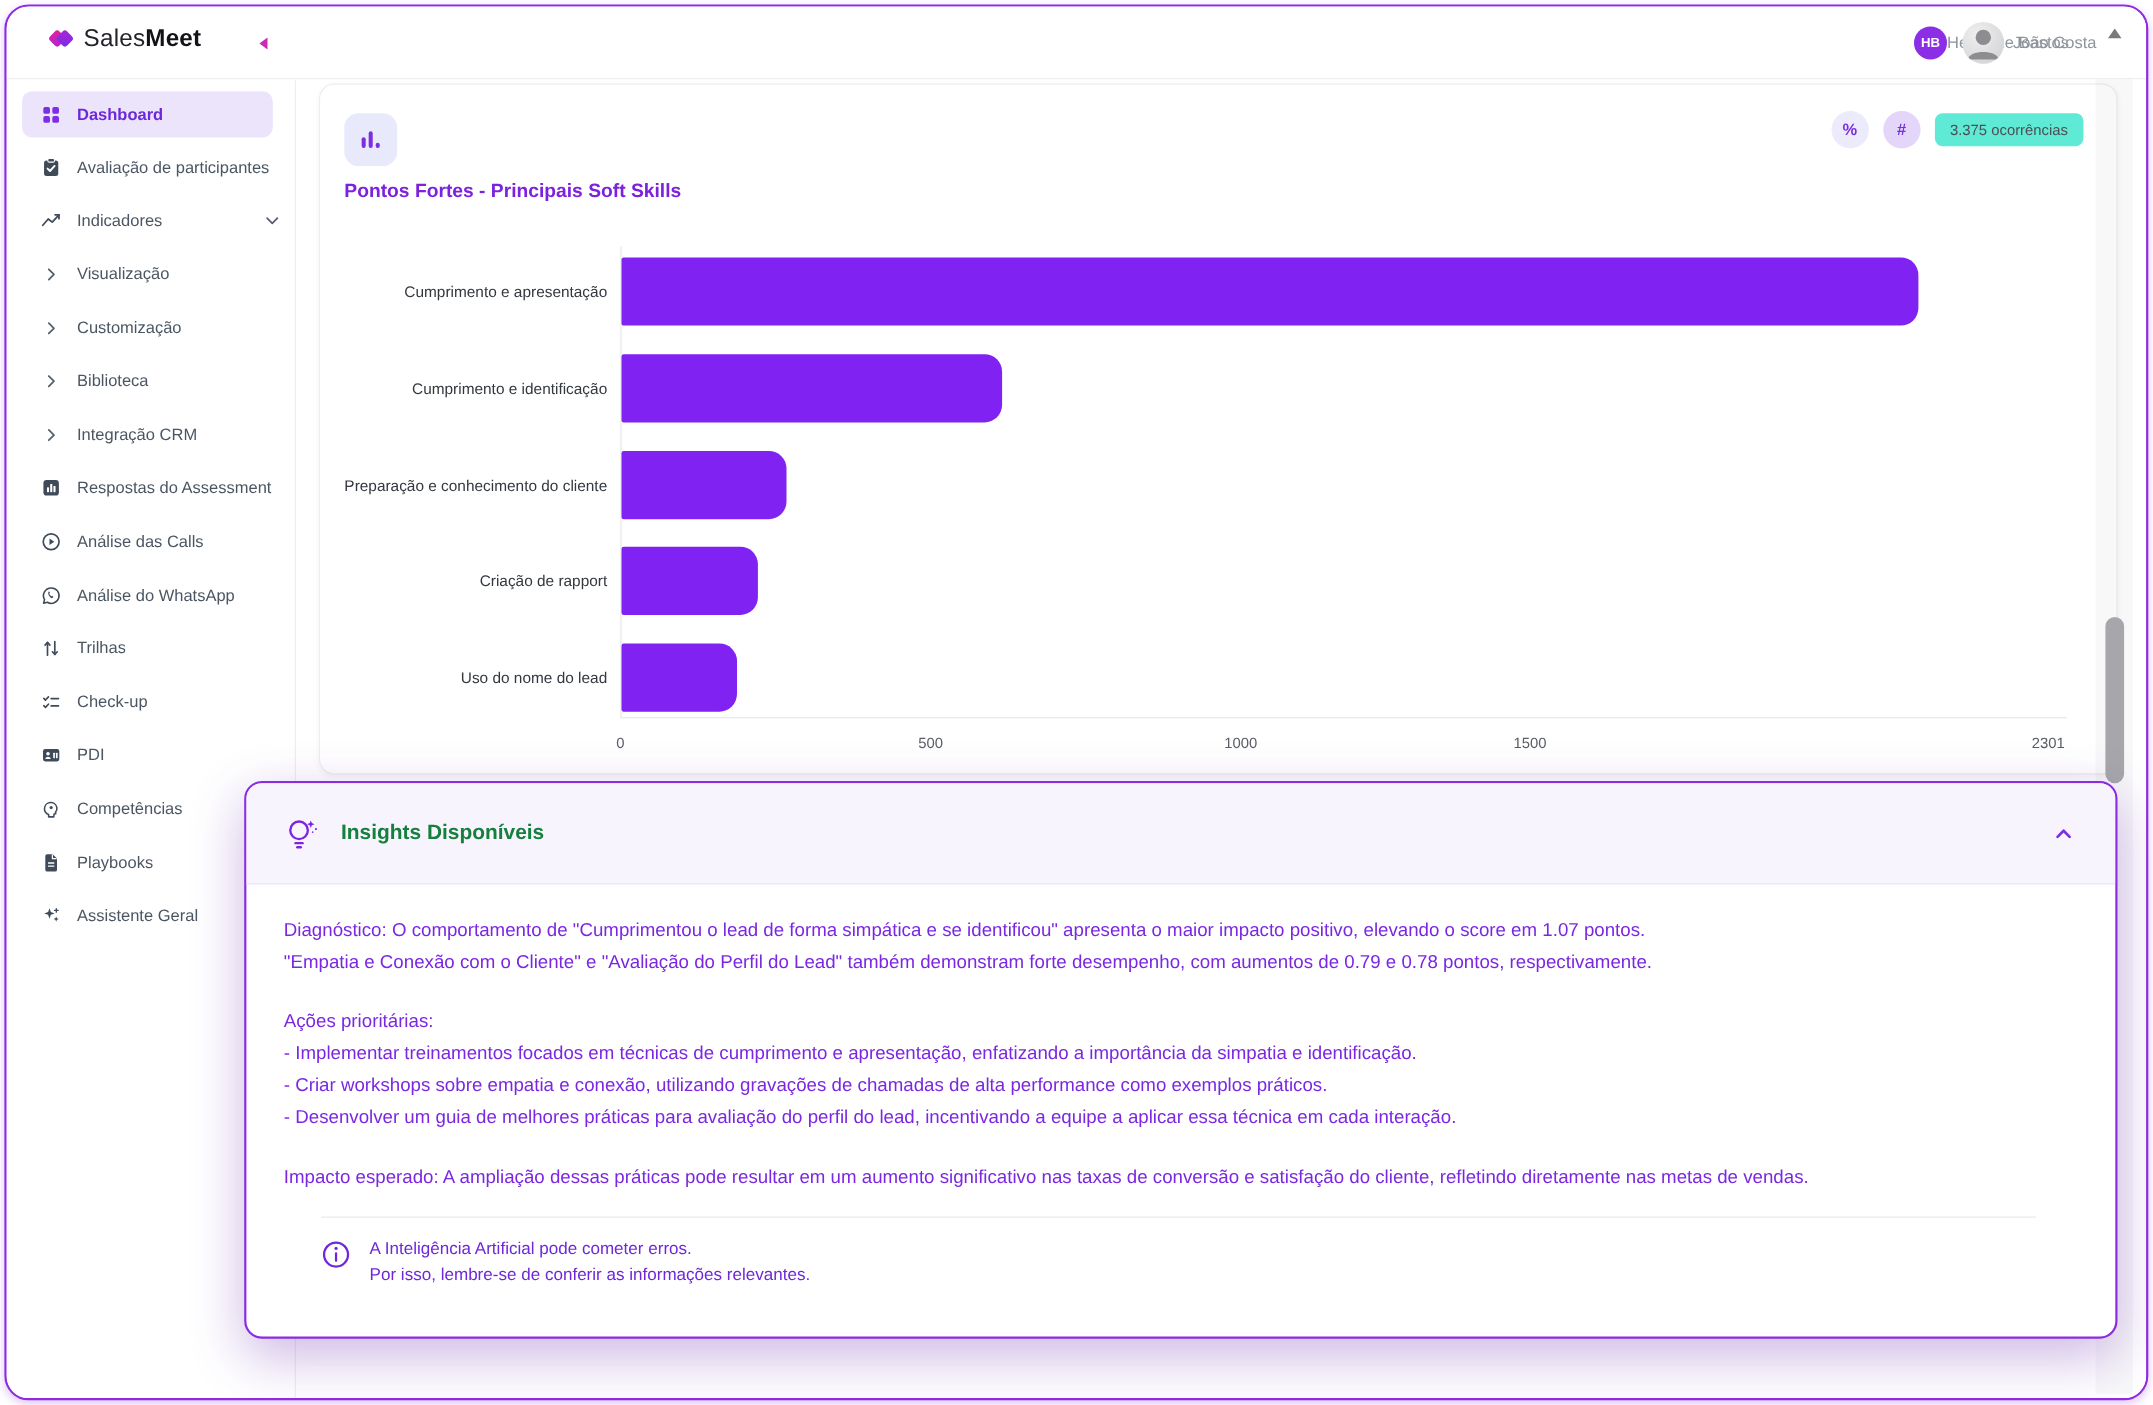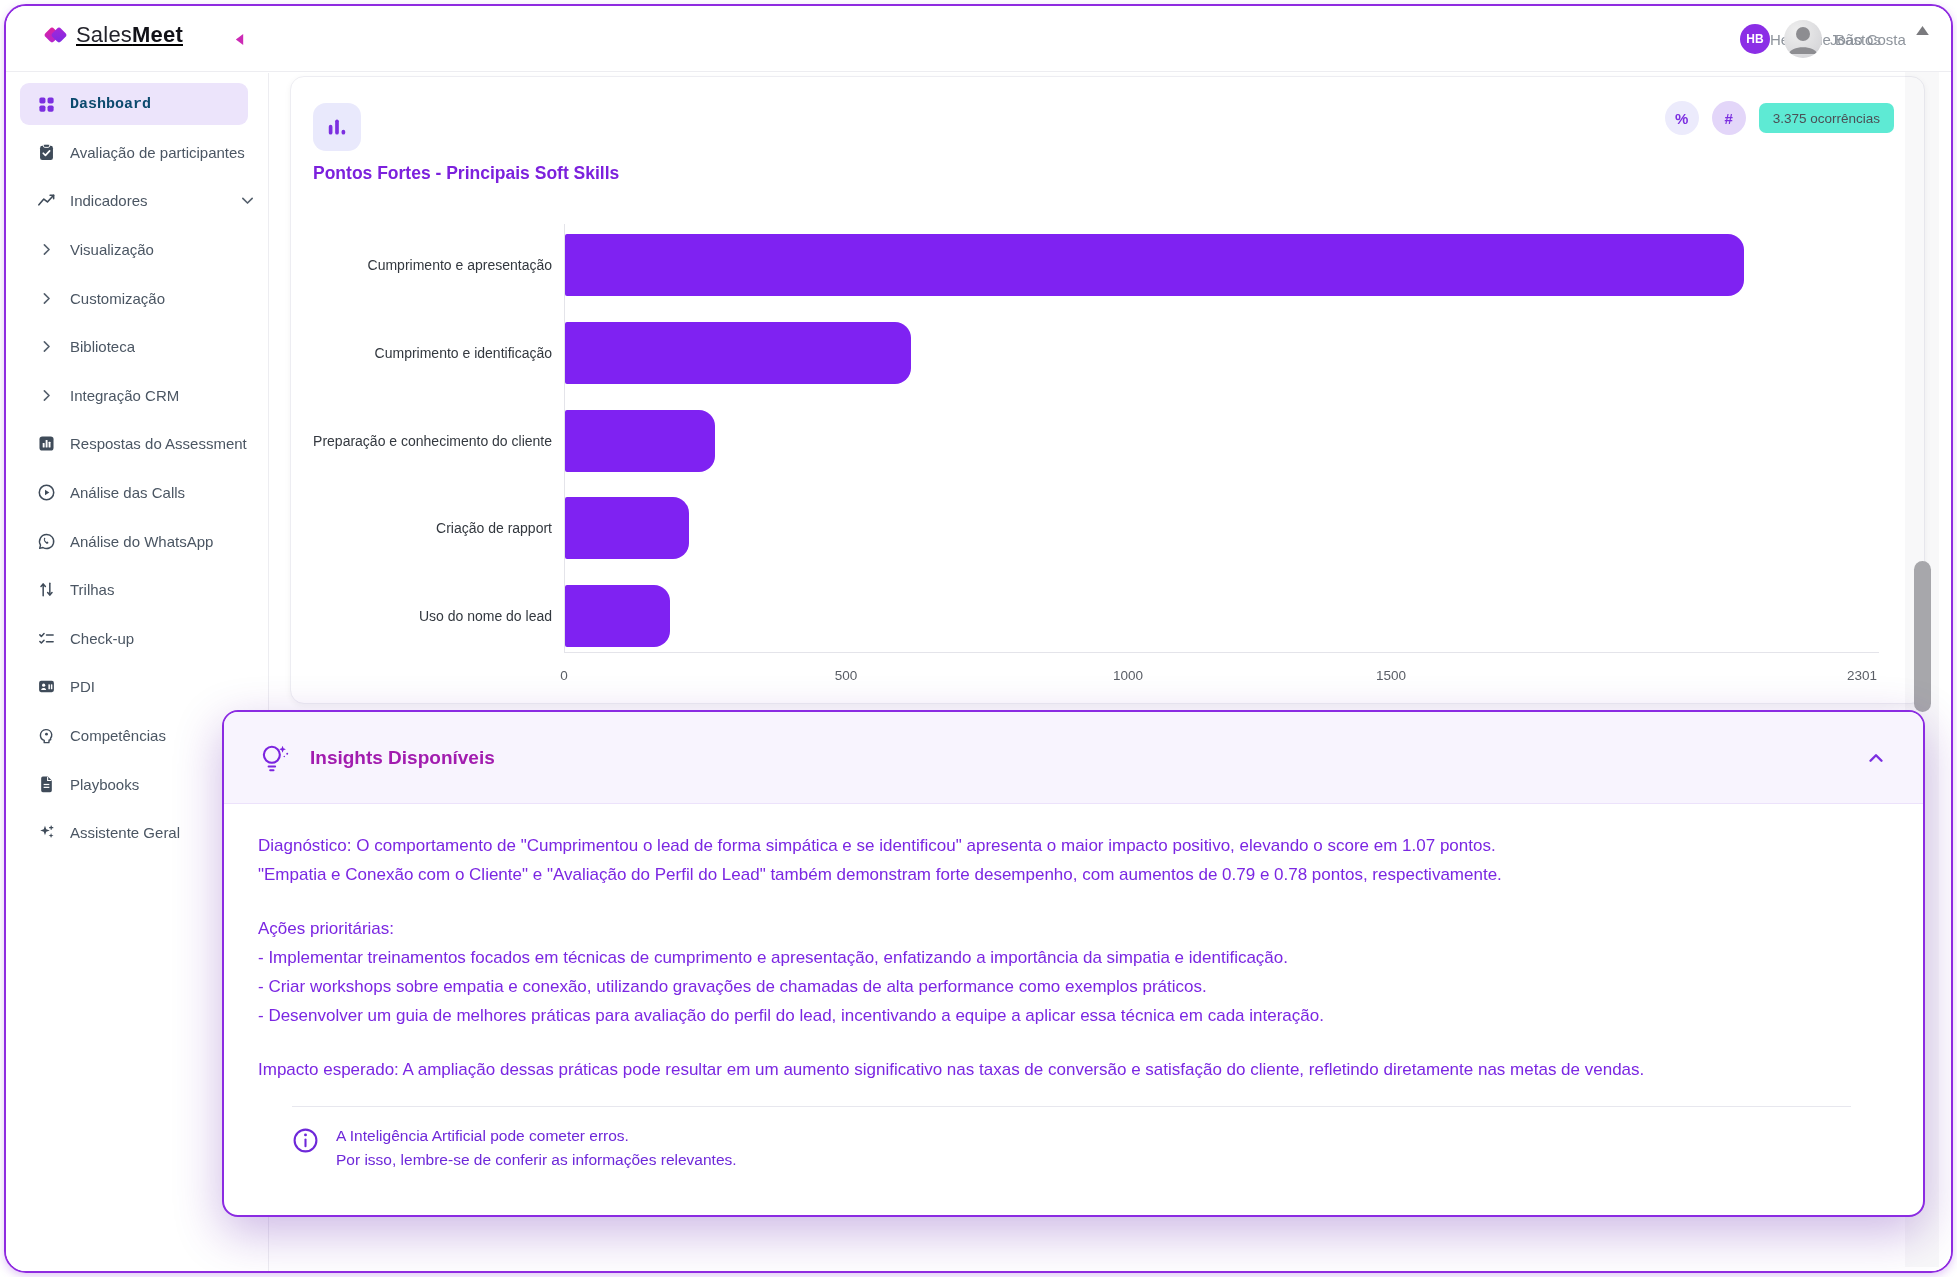--- a/index.html
+++ b/index.html
@@ -8,40 +8,40 @@
     width:1957px; height:1277px; background:#fff; overflow:hidden;
     font-family:"Liberation Sans", sans-serif; -webkit-font-smoothing:antialiased;
   }
   .window {
     position:absolute; left:4px; top:4px; width:1949px; height:1269px;
     background:#fff; border:2px solid #8f2be0; border-radius:22px; overflow:hidden;
     box-shadow:0 3px 8px rgba(140,40,220,.25);
   }
   
   .topbar { position:absolute; left:0; top:0; right:0; height:66px; background:#fff; border-bottom:1px solid #ededf1; z-index:6; }
-  .logo { position:absolute; left:40px; top:16px; display:flex; align-items:center; gap:11px; cursor:pointer;text-decoration:underline; }
+  .logo { position:absolute; left:40px; top:16px; display:flex; align-items:center; gap:11px; cursor:pointer; }
   .logo-mark { display:flex; align-items:center; }
   .d { width:12px; height:12px; transform:rotate(45deg); border-radius:3px; display:inline-block; }
   .d1 { background:linear-gradient(135deg,#e0219a,#b326d0); }
   .d2 { background:linear-gradient(135deg,#a826d8,#7c2be2); margin-left:-5px; }
   .logo-text { font-size:22px; letter-spacing:.2px; }
   .lt1 { font-weight:400; color:#23232b; }
   .lt2 { font-weight:800; color:#121218; }
   .collapse { position:absolute; left:228px; top:27px; cursor:pointer; line-height:0; }
   .chip { position:absolute; display:flex; align-items:center; color:#8e949c; font-size:15px; white-space:nowrap; cursor:pointer; }
   .chip1 { left:1734px; top:18px; z-index:1; }
   .chip2 { left:1778px; top:14px; gap:8px; z-index:2; }
   .avatar-initials { width:30px; height:30px; border-radius:50%; background:#8b2ee6; color:#fff; font-size:12px; font-weight:700; display:flex; align-items:center; justify-content:center; }
   .avatar-photo { width:38px; height:38px; border-radius:50%; background:radial-gradient(circle at 35% 30%,#efefef,#cfcfd3); overflow:hidden; display:block; }
   
   .sidebar { position:absolute; left:0; top:67px; bottom:0; width:263px; background:#fff; border-right:1px solid #ededf1; padding-top:10px; z-index:1; }
   .nav-item { display:flex; align-items:center; gap:14px; height:48.6px; padding:0 12px 0 30px; color:#4b5663; font-size:15px; cursor:pointer; }
   .nav-item .ic { width:20px; height:20px; flex:none; display:flex; align-items:center; justify-content:center; color:#3f4b59; }
   .nav-item .lab { white-space:nowrap; overflow:hidden; }
-  .nav-item.active { background:#ece4fb; color:#0c4a6e; border-radius:9px; margin:0 20px 3px 14px; padding:0 10px 0 16px; height:42px; font-weight:700;font-family:Liberation Mono, monospace; }
+  .nav-item.active { background:#ece4fb; color:#6d28d9; border-radius:9px; margin:0 20px 3px 14px; padding:0 10px 0 16px; height:42px; font-weight:700; }
   .nav-item.active .ic { color:#7c2fe0; }
   .nav-item.sub .ic { color:#55606d; }
   .trail { margin-left:auto; color:#55606d; display:flex; }
   
   .main { position:absolute; left:264px; top:67px; right:0; bottom:0; background:#fff; }
   .card { position:absolute; left:20px; top:3px; width:1635px; height:628px; background:#fff; border:1px solid #ededf2; border-radius:14px; box-shadow:0 2px 6px rgba(20,20,40,.05); }
   .tile { position:absolute; left:22px; top:26px; width:48px; height:48px; border-radius:13px; background:#e9e9fc; color:#7c2fe0; display:flex; align-items:center; justify-content:center; }
   .card-title { position:absolute; left:22px; top:86px; margin:0; font-size:17.5px; font-weight:700; color:#7c21dd; }
   .controls { position:absolute; right:30px; top:24px; display:flex; align-items:center; gap:13px; }
   .circ { width:34px; height:34px; border-radius:50%; border:none; background:#ecebfc; color:#7c2fe0; font-size:15px; font-weight:700; display:flex; align-items:center; justify-content:center; font-family:inherit; cursor:pointer; }
@@ -54,21 +54,21 @@
   .cbar { position:absolute; left:1px; top:0; height:62px; border-radius:2px 16px 16px 2px; }
   .clabel { position:absolute; right:calc(100% + 12px); top:50%; transform:translateY(-50%); white-space:nowrap; font-size:14px; color:#33383f; }
   .tick { position:absolute; top:444px; transform:translateX(-50%); font-size:13.5px; color:#5a5e66; }
   
   .vscroll { position:absolute; right:12px; top:0; bottom:4px; width:34px; background:rgba(120,120,130,.05); z-index:5; }
   .vthumb { position:absolute; left:9px; width:17px; top:44%; height:12%; background:#a7a7ab; border-radius:9px; }
   .scroll-up { position:absolute; right:22px; top:20px; line-height:0; z-index:7; cursor:pointer; }
   
   .insights { position:absolute; left:216px; top:704px; width:1703px; height:507px; background:#fff; border:2px solid #8b2be2; border-radius:16px; box-shadow:0 16px 48px rgba(90,20,170,.30); z-index:10; overflow:hidden; }
   .ins-header { height:92px; background:#f8f4fe; border-bottom:1px solid #ece2fb; display:flex; align-items:center; padding:0 36px 0 34px; gap:20px; color:#7c24df; }
-  .ins-title { font-size:19px; font-weight:600; color:#a21caf; }
+  .ins-title { font-size:19px; font-weight:600; color:#15803d; }
   .ins-chevron { margin-left:auto; color:#7c2fe0; cursor:pointer; line-height:0; }
   .ins-body { padding:27px 36px 0 34px; color:#7b27e2; font-size:17px; line-height:29px; }
   .para { margin-bottom:25px; }
   .para:last-child { margin-bottom:22px; }
   .ins-divider { border:none; border-top:1px solid #e7e7ee; margin:0 36px 0 34px; }
   .ins-footer { display:flex; gap:17px; padding:17px 36px 0 34px; color:#6e28d9; font-size:15.5px; line-height:24px; align-items:flex-start; }
   .ins-footer .info-ic { flex:none; margin-top:3px; color:#6e28d9; line-height:0; }
   svg { display:block; }
 </style>
 </head>

